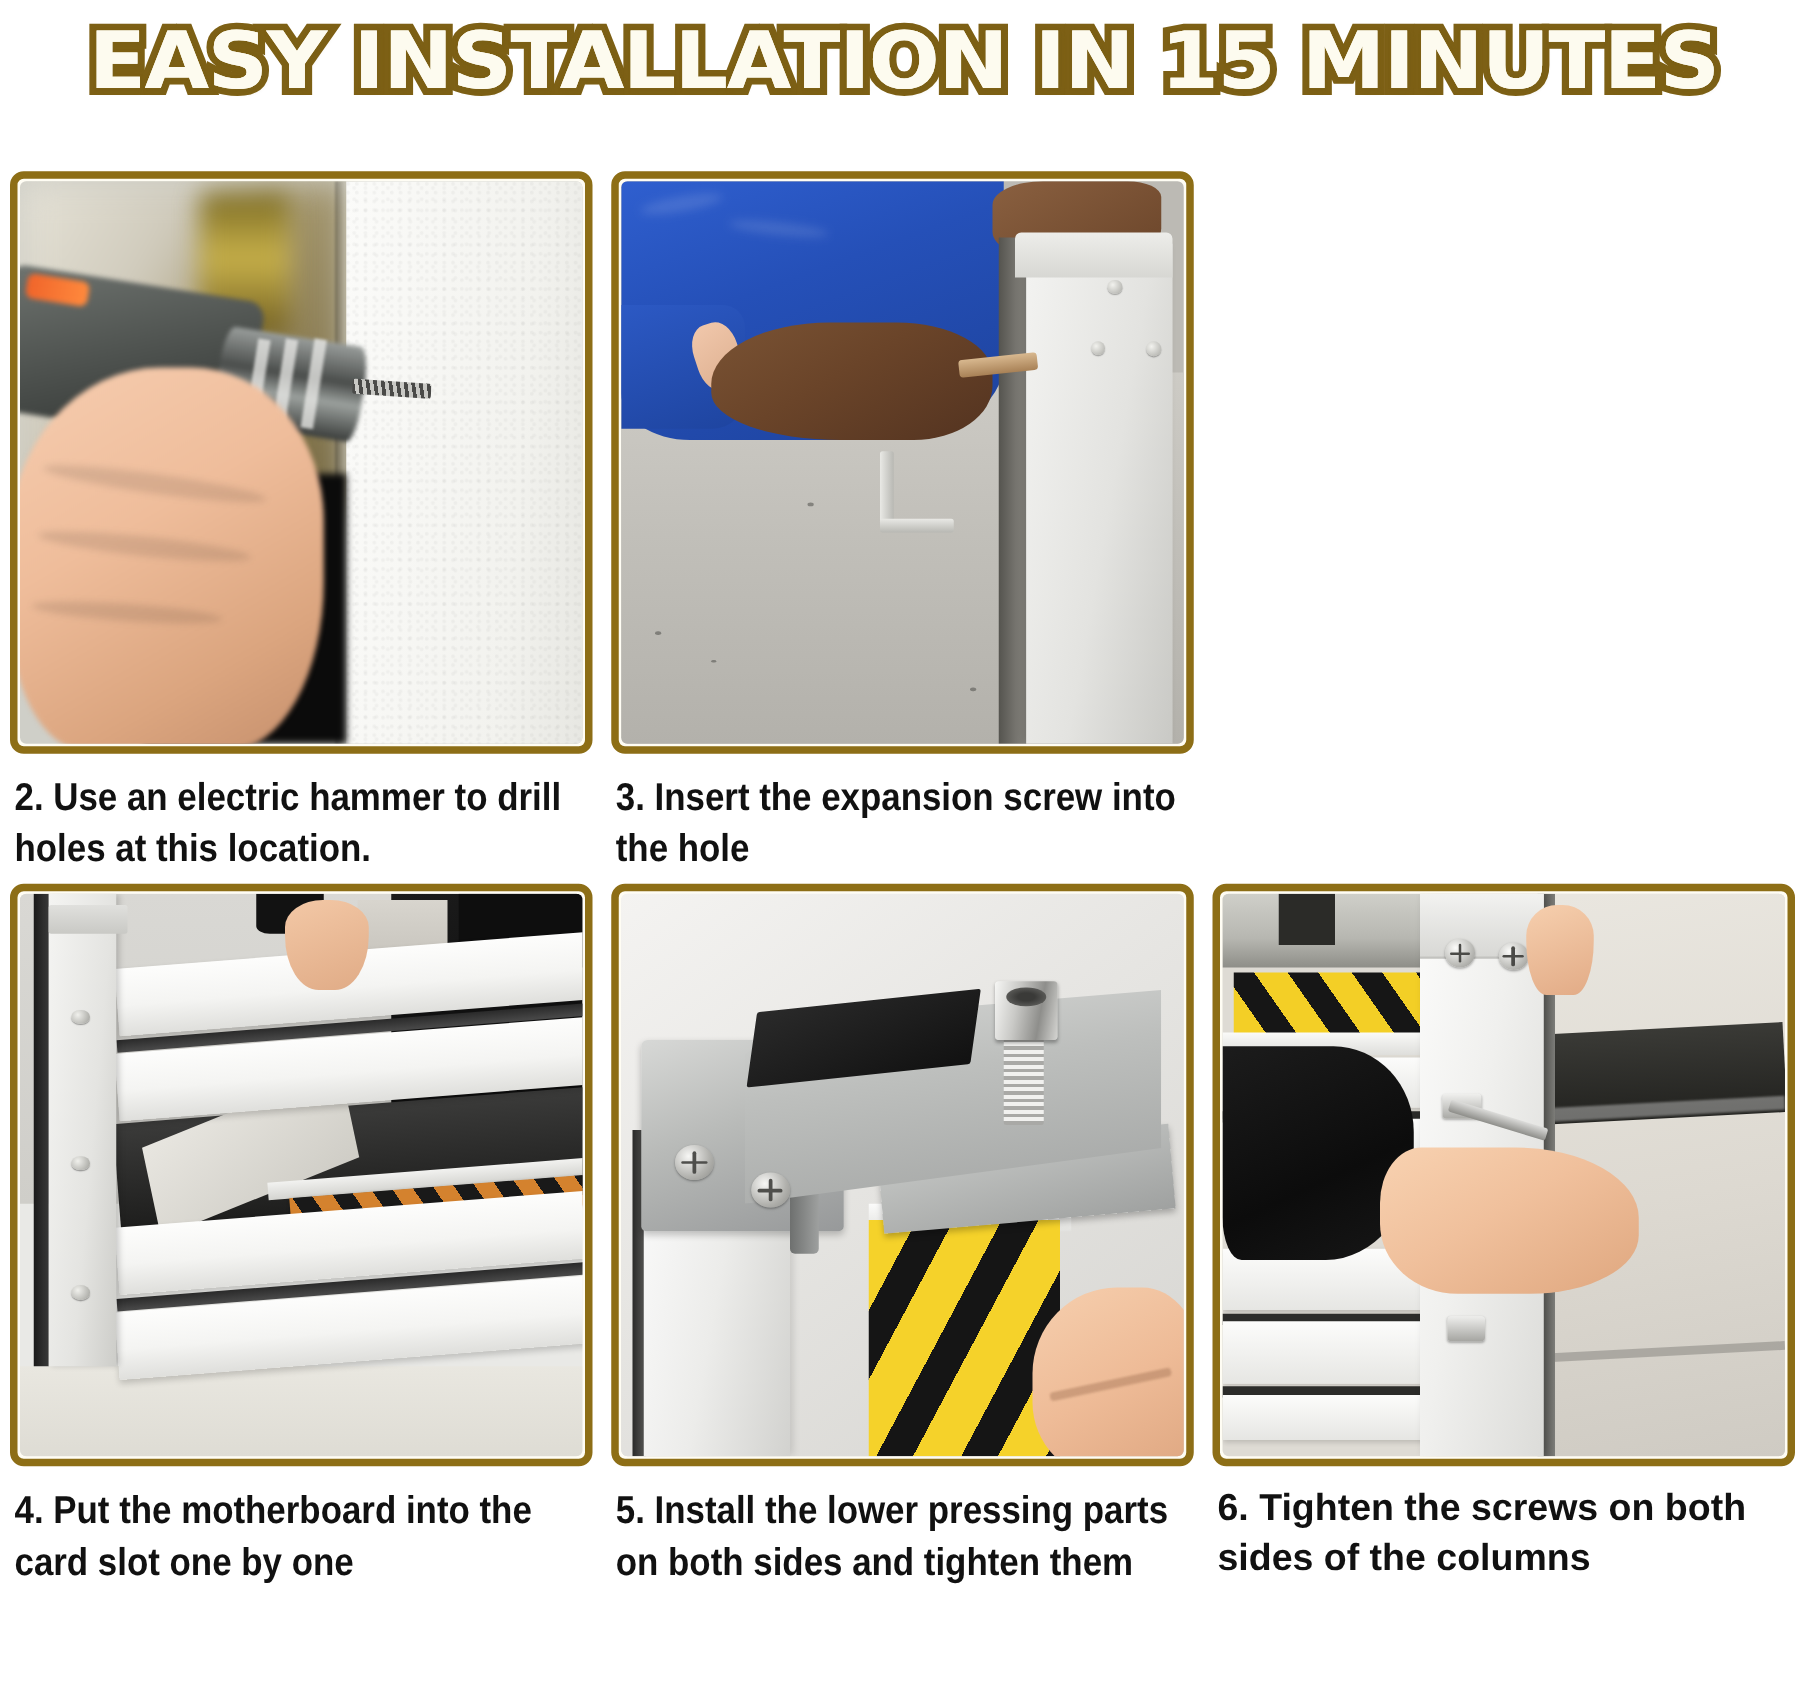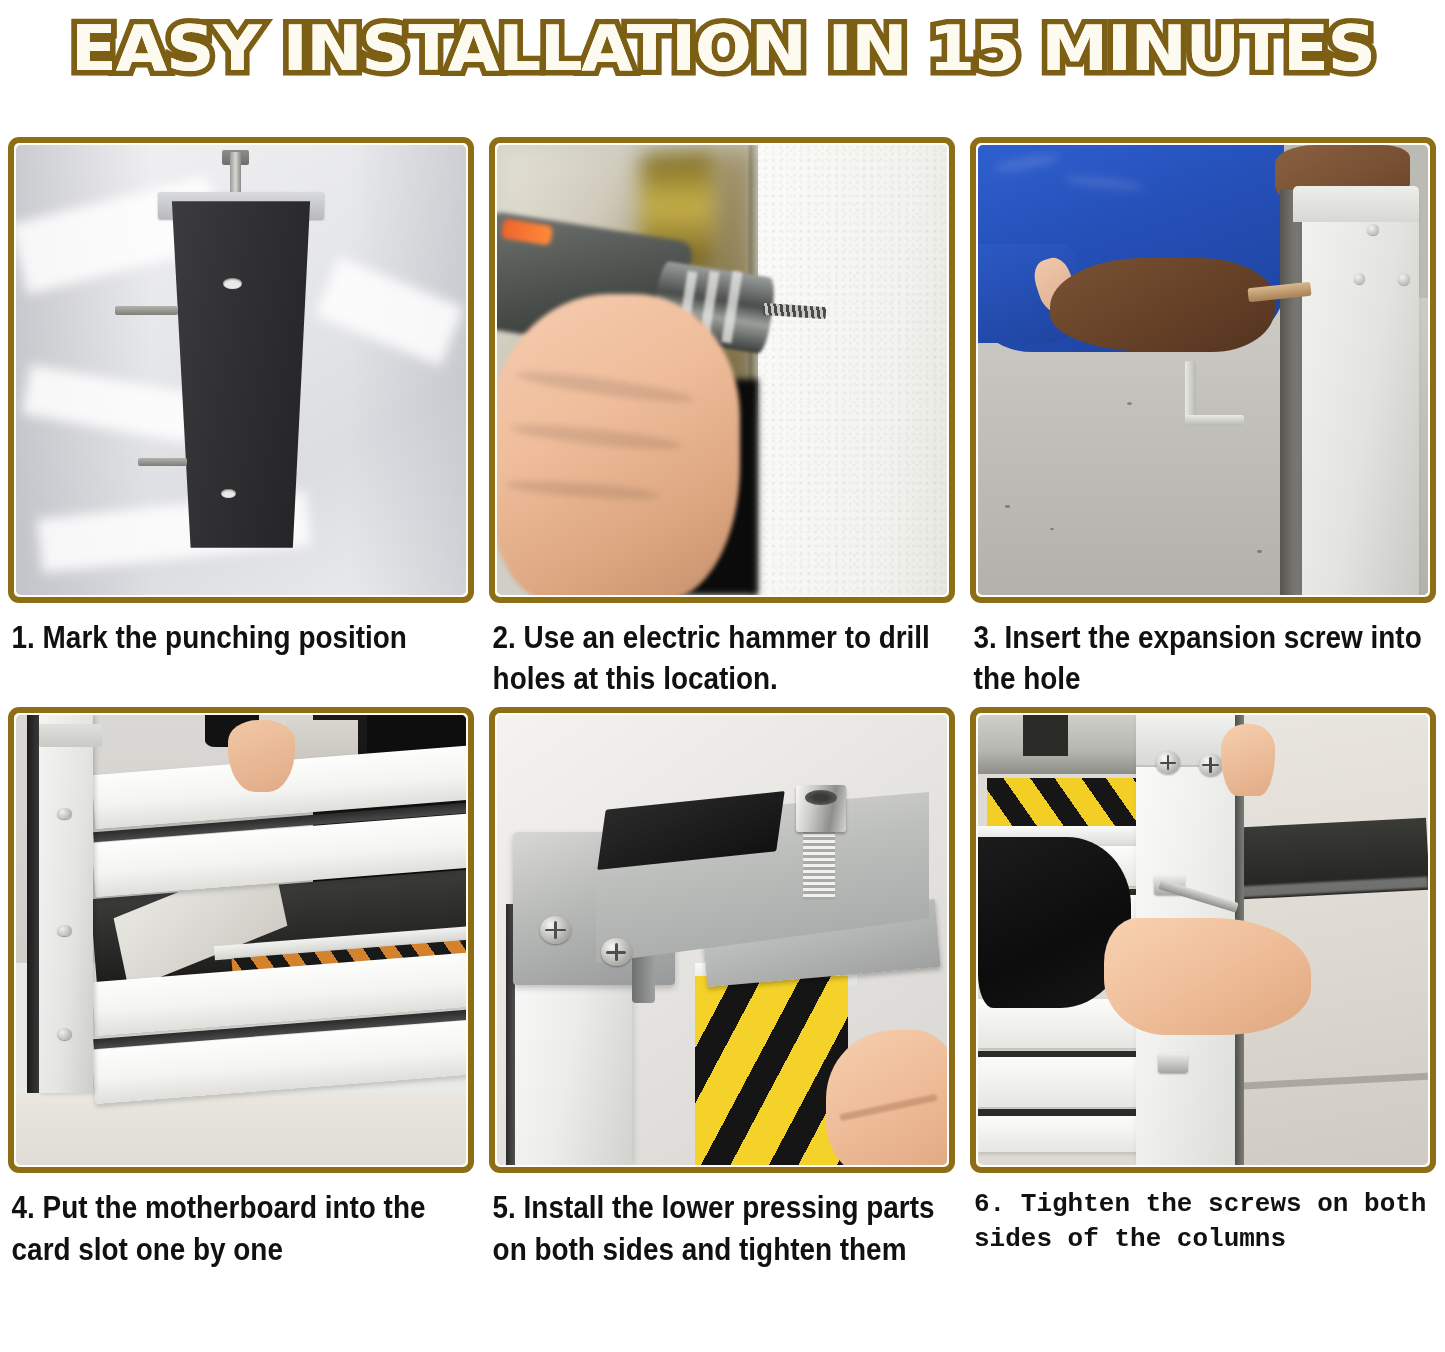--- a/index.html
+++ b/index.html
@@ -107,22 +107,21 @@
     font-size: 31px;
     line-height: 1.33;
     color: #111111;
     transform: scaleX(0.90);
     transform-origin: left center;
     width: 110%;
   }
   .caption.wide {
     transform: scaleX(1.0);
     width: 100%;
-    font-size: 26px;
-    font-family: Liberation Mono, monospace;
+    font-size: 30px;
   }
 
   
   .p1 { background: linear-gradient(150deg,#f2f2f4 0%,#e6e7ea 40%,#dcdde1 70%,#eceef1 100%); }
   .p1 .sheetfold {
     position: absolute; background: rgba(255,255,255,.85);
     filter: blur(6px);
   }
   .p1 .f1 { left: 0; top: 12%; width: 45%; height: 16%; transform: rotate(-14deg); }
   .p1 .f2 { left: 2%; top: 52%; width: 38%; height: 11%; transform: rotate(10deg); }
@@ -646,41 +645,20 @@
     <div class="title-wrap">
       <div class="title-text">EASY INSTALLATION IN 15 MINUTES</div>
       <div class="title-text title-fill">EASY INSTALLATION IN 15 MINUTES</div>
     </div>
   </div>
 
   <div class="grid">
 
     <div class="row row1">
 
-      <div class="cell">
-        <div class="frame">
-          <div class="photo p1">
-            <div class="shade1"></div>
-            <div class="shade2"></div>
-            <div class="sheetfold f1"></div>
-            <div class="sheetfold f2"></div>
-            <div class="sheetfold f3"></div>
-            <div class="sheetfold f4"></div>
-            <div class="boltcap"></div>
-            <div class="bolt"></div>
-            <div class="cap"></div>
-            <div class="post"></div>
-            <div class="hole h1"></div>
-            <div class="hole h2"></div>
-            <div class="pin pin1"></div>
-            <div class="pin pin2"></div>
-          </div>
-        </div>
-        <div class="caption">1. Mark the punching position</div>
-      </div>
 
       <div class="cell">
         <div class="frame">
           <div class="photo p2">
             <div class="bgblur"></div>
             <div class="bgjar"></div>
             <div class="wall"></div>
             <div class="walledge"></div>
             <div class="dark"></div>
             <div class="drillbody"></div>

